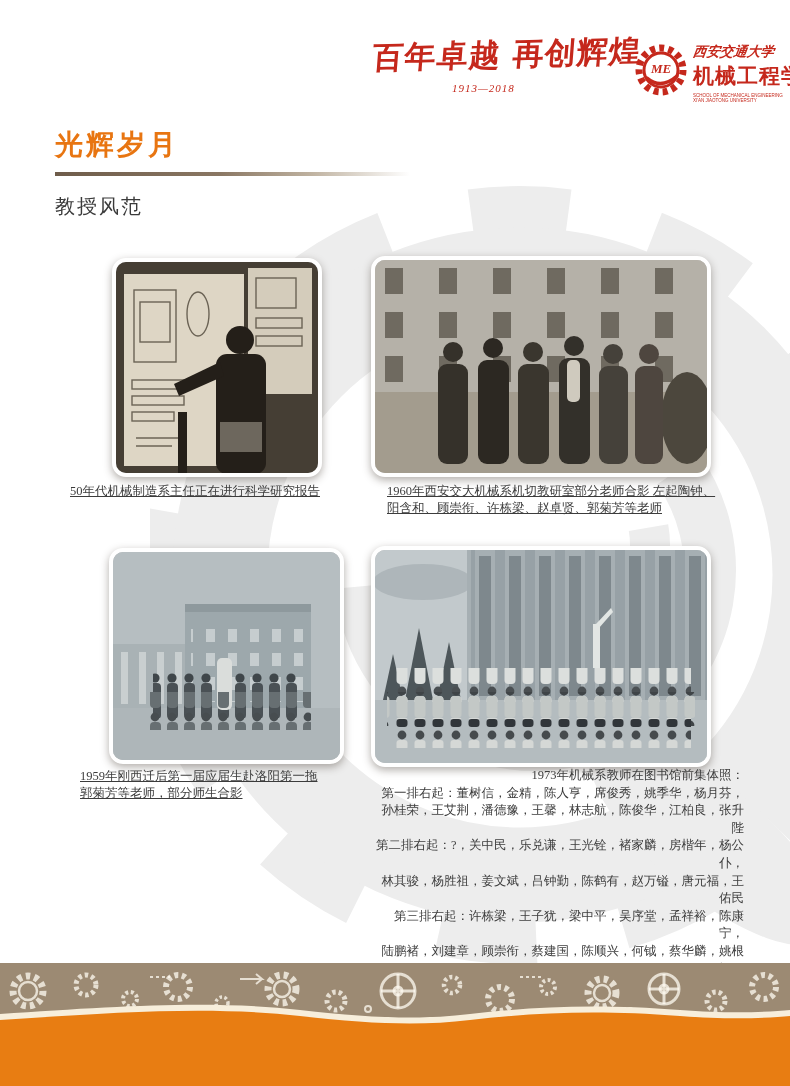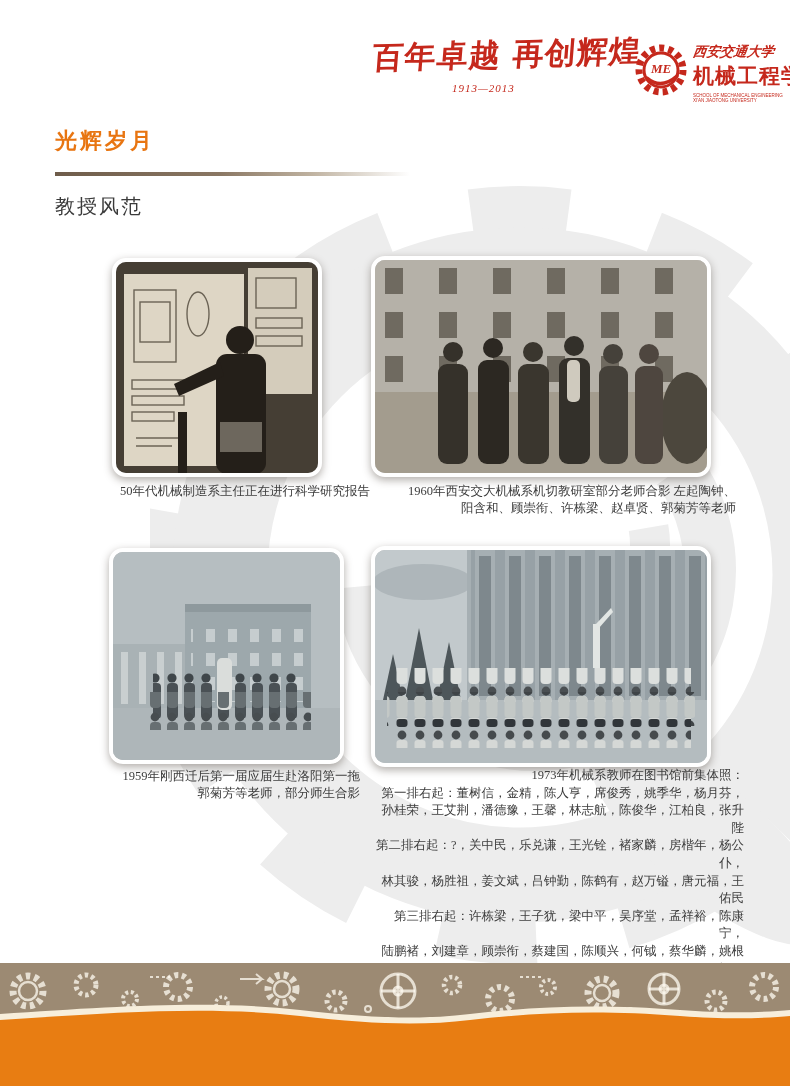--- a/index.html
+++ b/index.html
@@ -29,44 +29,44 @@
   .logo-uni{
     font-family:"DejaVu Serif","Liberation Serif",serif;
     font-style:italic;font-weight:bold;font-size:13.5px;white-space:nowrap;
     transform:skewX(-8deg);
   }
   .logo-school{font-weight:bold;font-size:21px;letter-spacing:1px;white-space:nowrap;margin-top:1px;}
   .logo-en{font-size:5px;line-height:6px;white-space:nowrap;margin-top:2px;transform:scale(.9);transform-origin:left top;}
   
   .page-title{
     left:55px;top:126px;
-    color:#e87511;font-size:22px;font-weight:bold;letter-spacing:3px;
+    color:#e87511;font-size:28px;font-weight:bold;letter-spacing:3px;
   }
   .title-rule{
     left:55px;top:172px;width:366px;height:4px;
     background:linear-gradient(to right,#6e5c4a 0%,#8a7763 45%,#bfb2a0 70%,rgba(255,255,255,0) 97%);
   }
   .subtitle{left:55px;top:193px;color:#3a3a3a;font-size:20px;letter-spacing:2px;}
   
   .watermark{left:150px;top:150px;width:760px;height:880px;z-index:0;pointer-events:none;}
   
   .photo{
     border:4px solid #ffffff;border-radius:14px;overflow:hidden;
     box-shadow:0 3px 8px rgba(60,50,40,.4);background:#bbb;z-index:2;
   }
   .photo svg{display:block;}
   
   .caption{
     z-index:2;color:#3c3c3c;font-size:12.5px;line-height:17px;
     font-family:"Liberation Serif","DejaVu Serif",serif;
     white-space:pre-line;
   }
-  .cap-center{text-align:right;}
+  .cap-center{text-align:left;text-decoration:underline;}
   .cap1{left:70px;top:483px;width:300px;}
-  .cap2{left:368px;top:483px;width:368px;}
+  .cap2{left:387px;top:483px;width:368px;}
   .cap3{left:80px;top:768px;width:280px;}
   .cap4{left:372px;top:767px;width:372px;text-align:right;line-height:17.6px;}
   
   .footer-band{left:0;top:963px;width:790px;height:123px;background:#9c8a73;overflow:hidden;z-index:3;}
   .band-gears{position:absolute;left:0;top:2px;width:790px;height:60px;}
   .wave{position:absolute;left:0;bottom:0;width:790px;height:90px;}
 </style>
 </head>
 <body>
 
@@ -78,21 +78,21 @@
     <circle cx="370" cy="425" r="300" stroke-width="95"></circle>
 
     <circle cx="385" cy="420" r="175" stroke-width="52" stroke-dasharray="640 2000" transform="rotate(-35 385 420)"></circle>
     <circle cx="400" cy="395" r="100" stroke-width="40" stroke-dasharray="330 2000" transform="rotate(-10 400 395)"></circle>
   </g>
 
   <ellipse cx="560" cy="690" rx="150" ry="55" fill="#ededed" transform="rotate(40 560 690)"></ellipse>
 </svg>
 
 <div class="abs slogan">百年卓越 再创辉煌</div>
-<div class="abs slogan-years">1913—2013</div>
+<div class="abs slogan-years">1913—2018</div>
 
 <div class="abs logo">
   <svg class="logo-gear" viewBox="0 0 56 56" aria-hidden="true">
     <circle cx="28" cy="28" r="22" fill="none" stroke="#c5281c" stroke-width="7" stroke-dasharray="5 4.2"></circle>
     <circle cx="28" cy="28" r="17" fill="none" stroke="#c5281c" stroke-width="3"></circle>
     <path d="M14 36 Q28 48 44 34" fill="none" stroke="#c5281c" stroke-width="3.5" stroke-linecap="round"></path>
     <text x="28" y="31" text-anchor="middle" font-size="13" font-style="italic" font-weight="bold" fill="#c5281c" font-family="'Liberation Serif',serif">ME</text>
   </svg>
   <div class="logo-text">
     <div class="logo-uni">西安交通大学</div>

